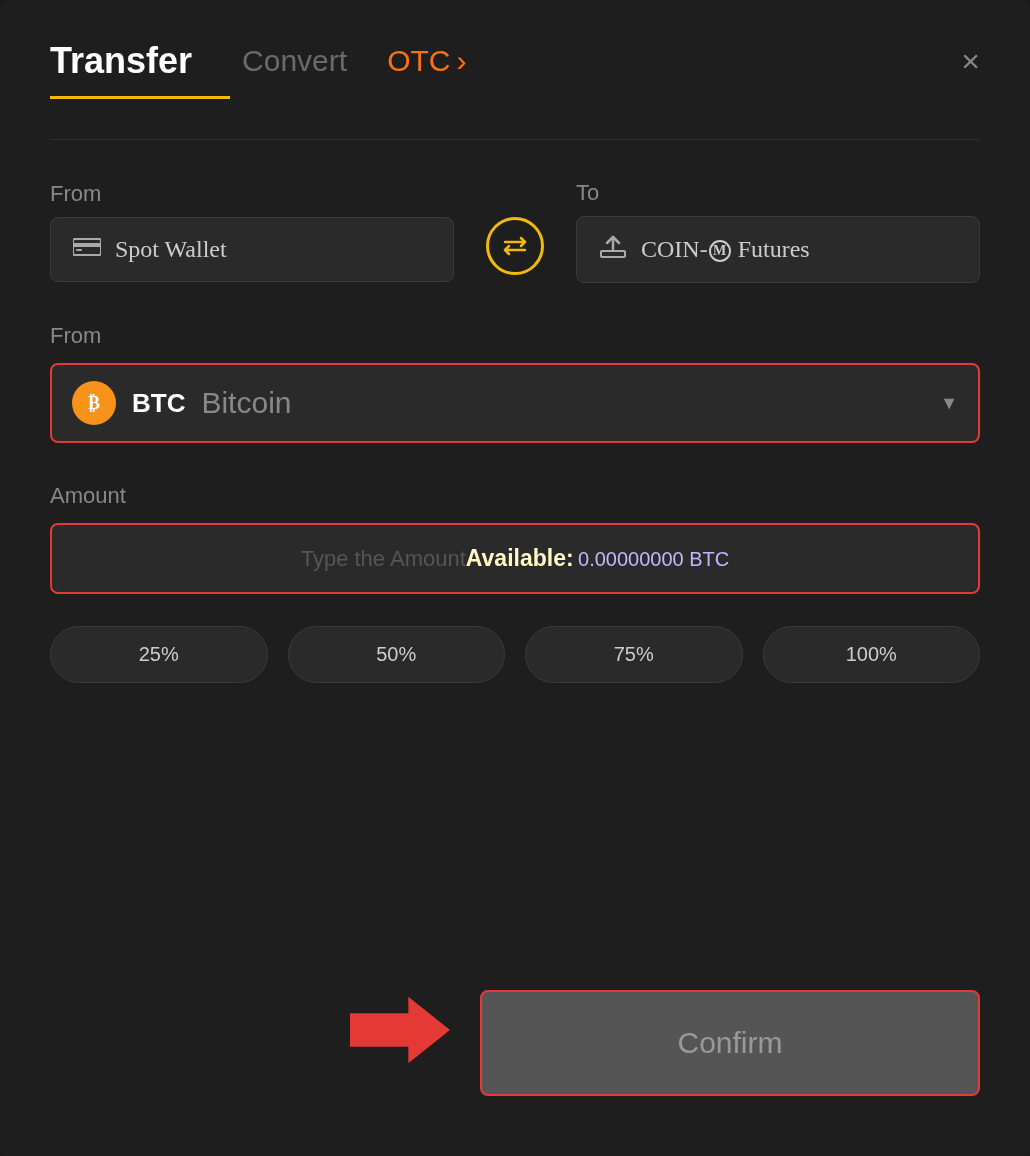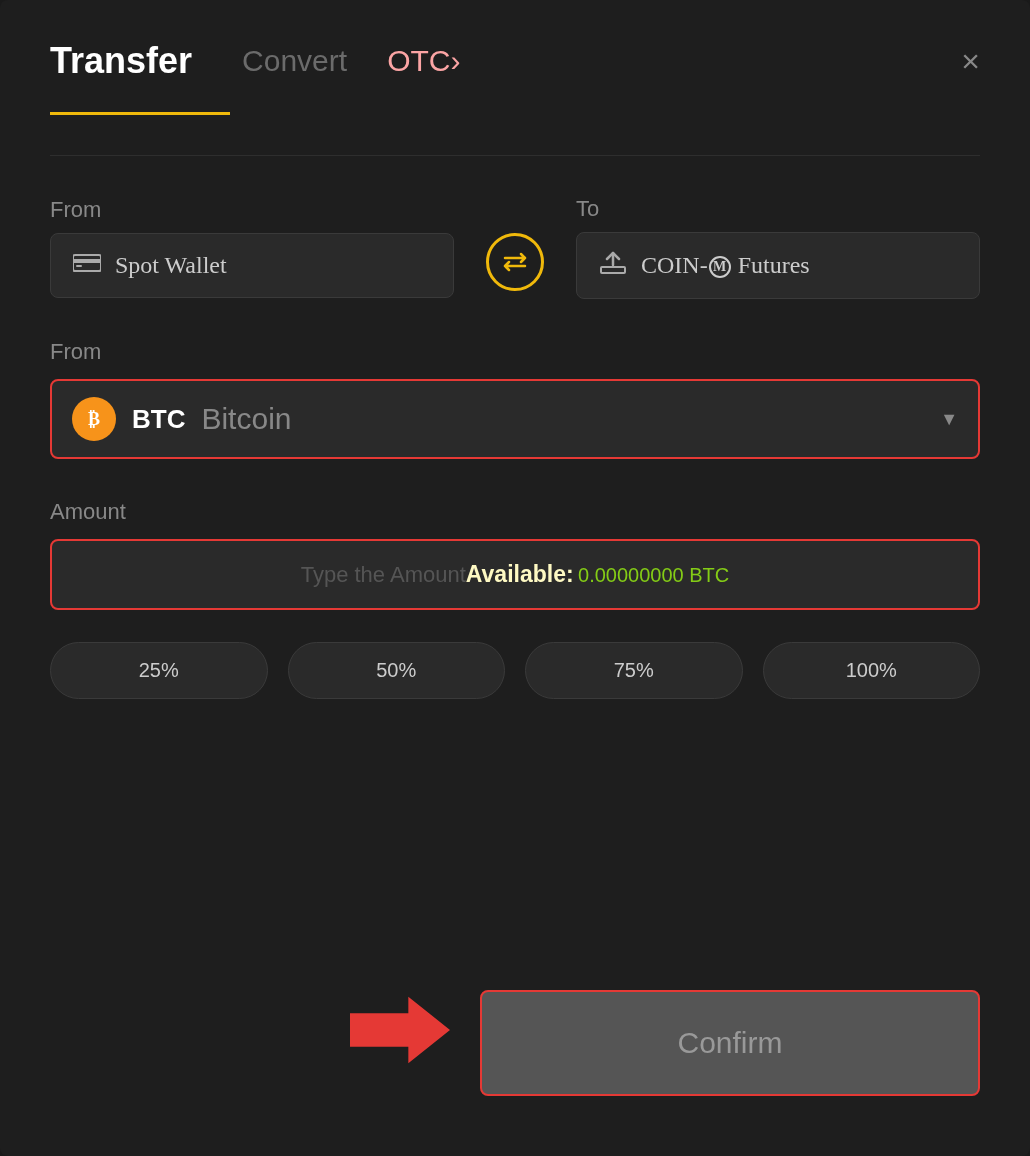--- a/index.html
+++ b/index.html
@@ -22,21 +22,21 @@
       position: relative;
       display: flex;
       flex-direction: column;
     }
 
     
     .header {
       display: flex;
       align-items: center;
       gap: 0;
-      margin-bottom: 16px;
+      margin-bottom: 0;
     }
 
     .tab-transfer {
       font-size: 36px;
       font-weight: 700;
       color: #ffffff;
       padding-right: 30px;
       cursor: pointer;
     }
 
@@ -44,25 +44,26 @@
       font-size: 30px;
       font-weight: 400;
       color: #6b6b6b;
       padding: 0 20px;
       cursor: pointer;
     }
 
     .tab-otc {
       font-size: 30px;
       font-weight: 400;
-      color: #fca5a5;
+      color: #f97316;
       padding: 0 20px;
       cursor: pointer;
       display: flex;
       align-items: center;
+      gap: 6px;
     }
 
     .close-btn {
       margin-left: auto;
       background: none;
       border: none;
       color: #888;
       font-size: 32px;
       cursor: pointer;
       line-height: 1;
@@ -226,21 +227,21 @@
     }
 
     .available-text {
       font-size: 23px;
       color: #fef9c3;
       font-weight: bold;
     }
 
     .available-value {
       font-size: 20px;
-      color: #84cc16;
+      color: #c4b5fd;
     }
 
     
     .percent-row {
       display: flex;
       gap: 20px;
       margin-bottom: 60px;
       justify-content: space-between;
     }
 

